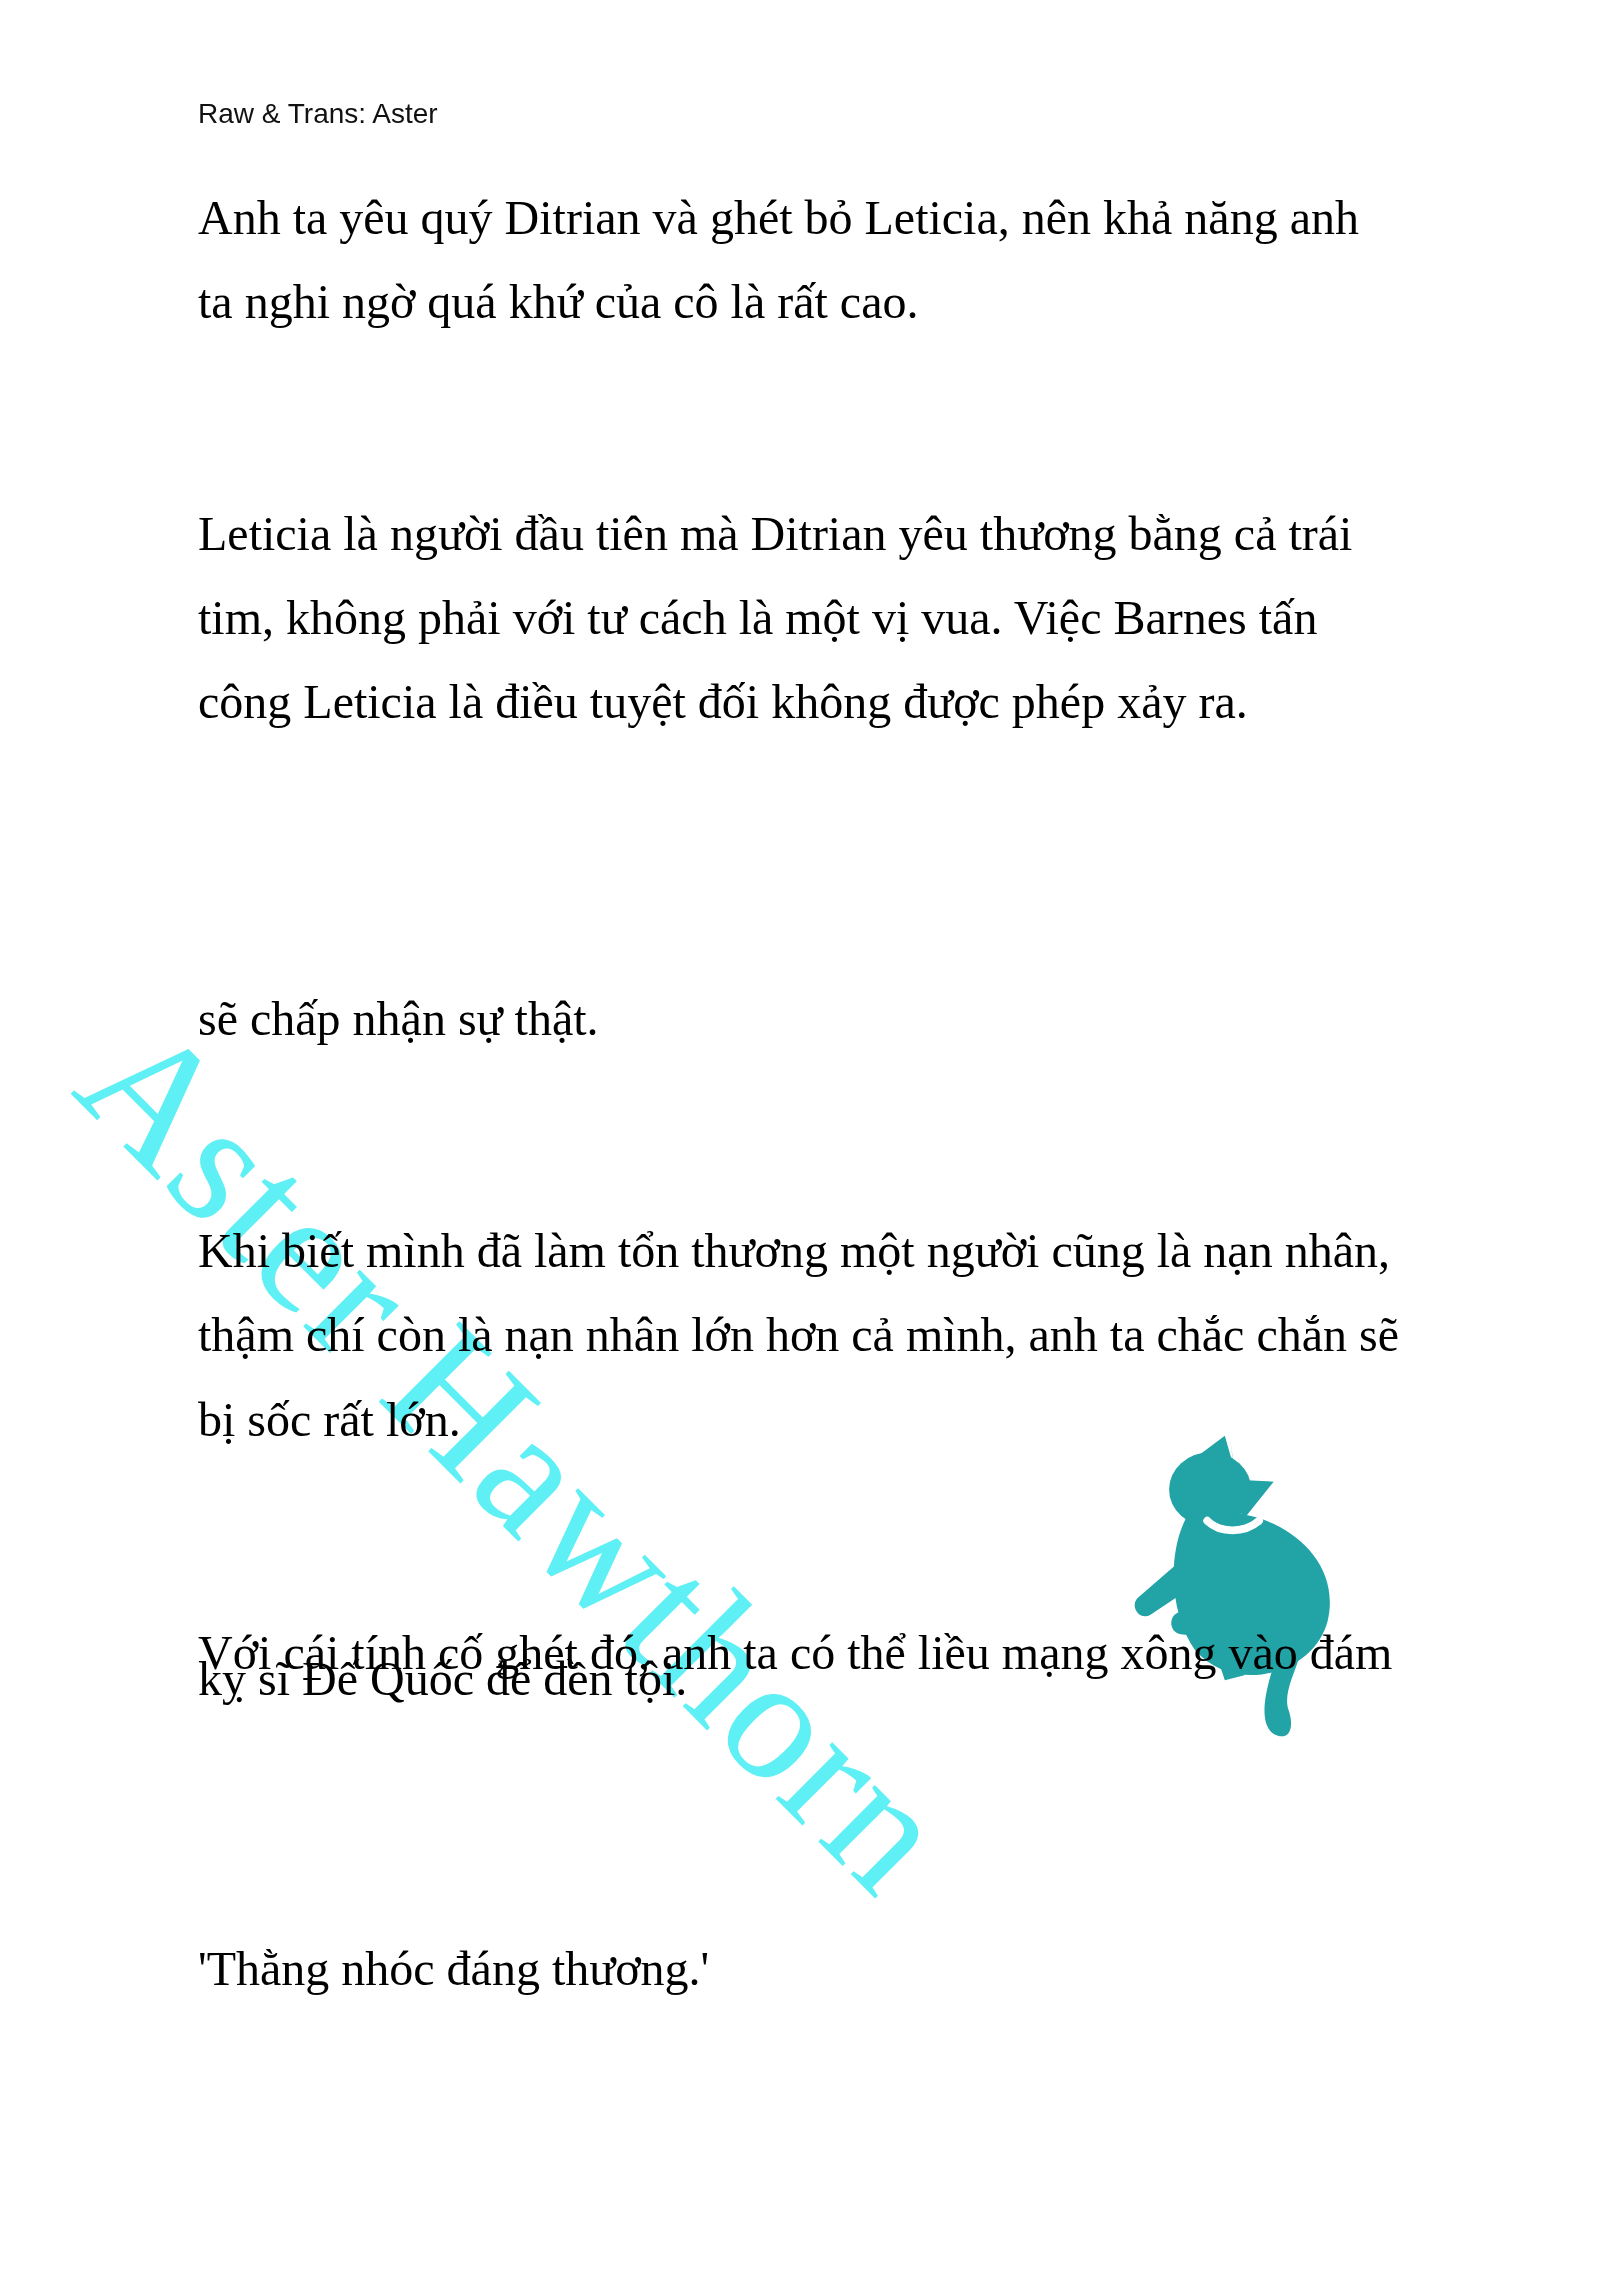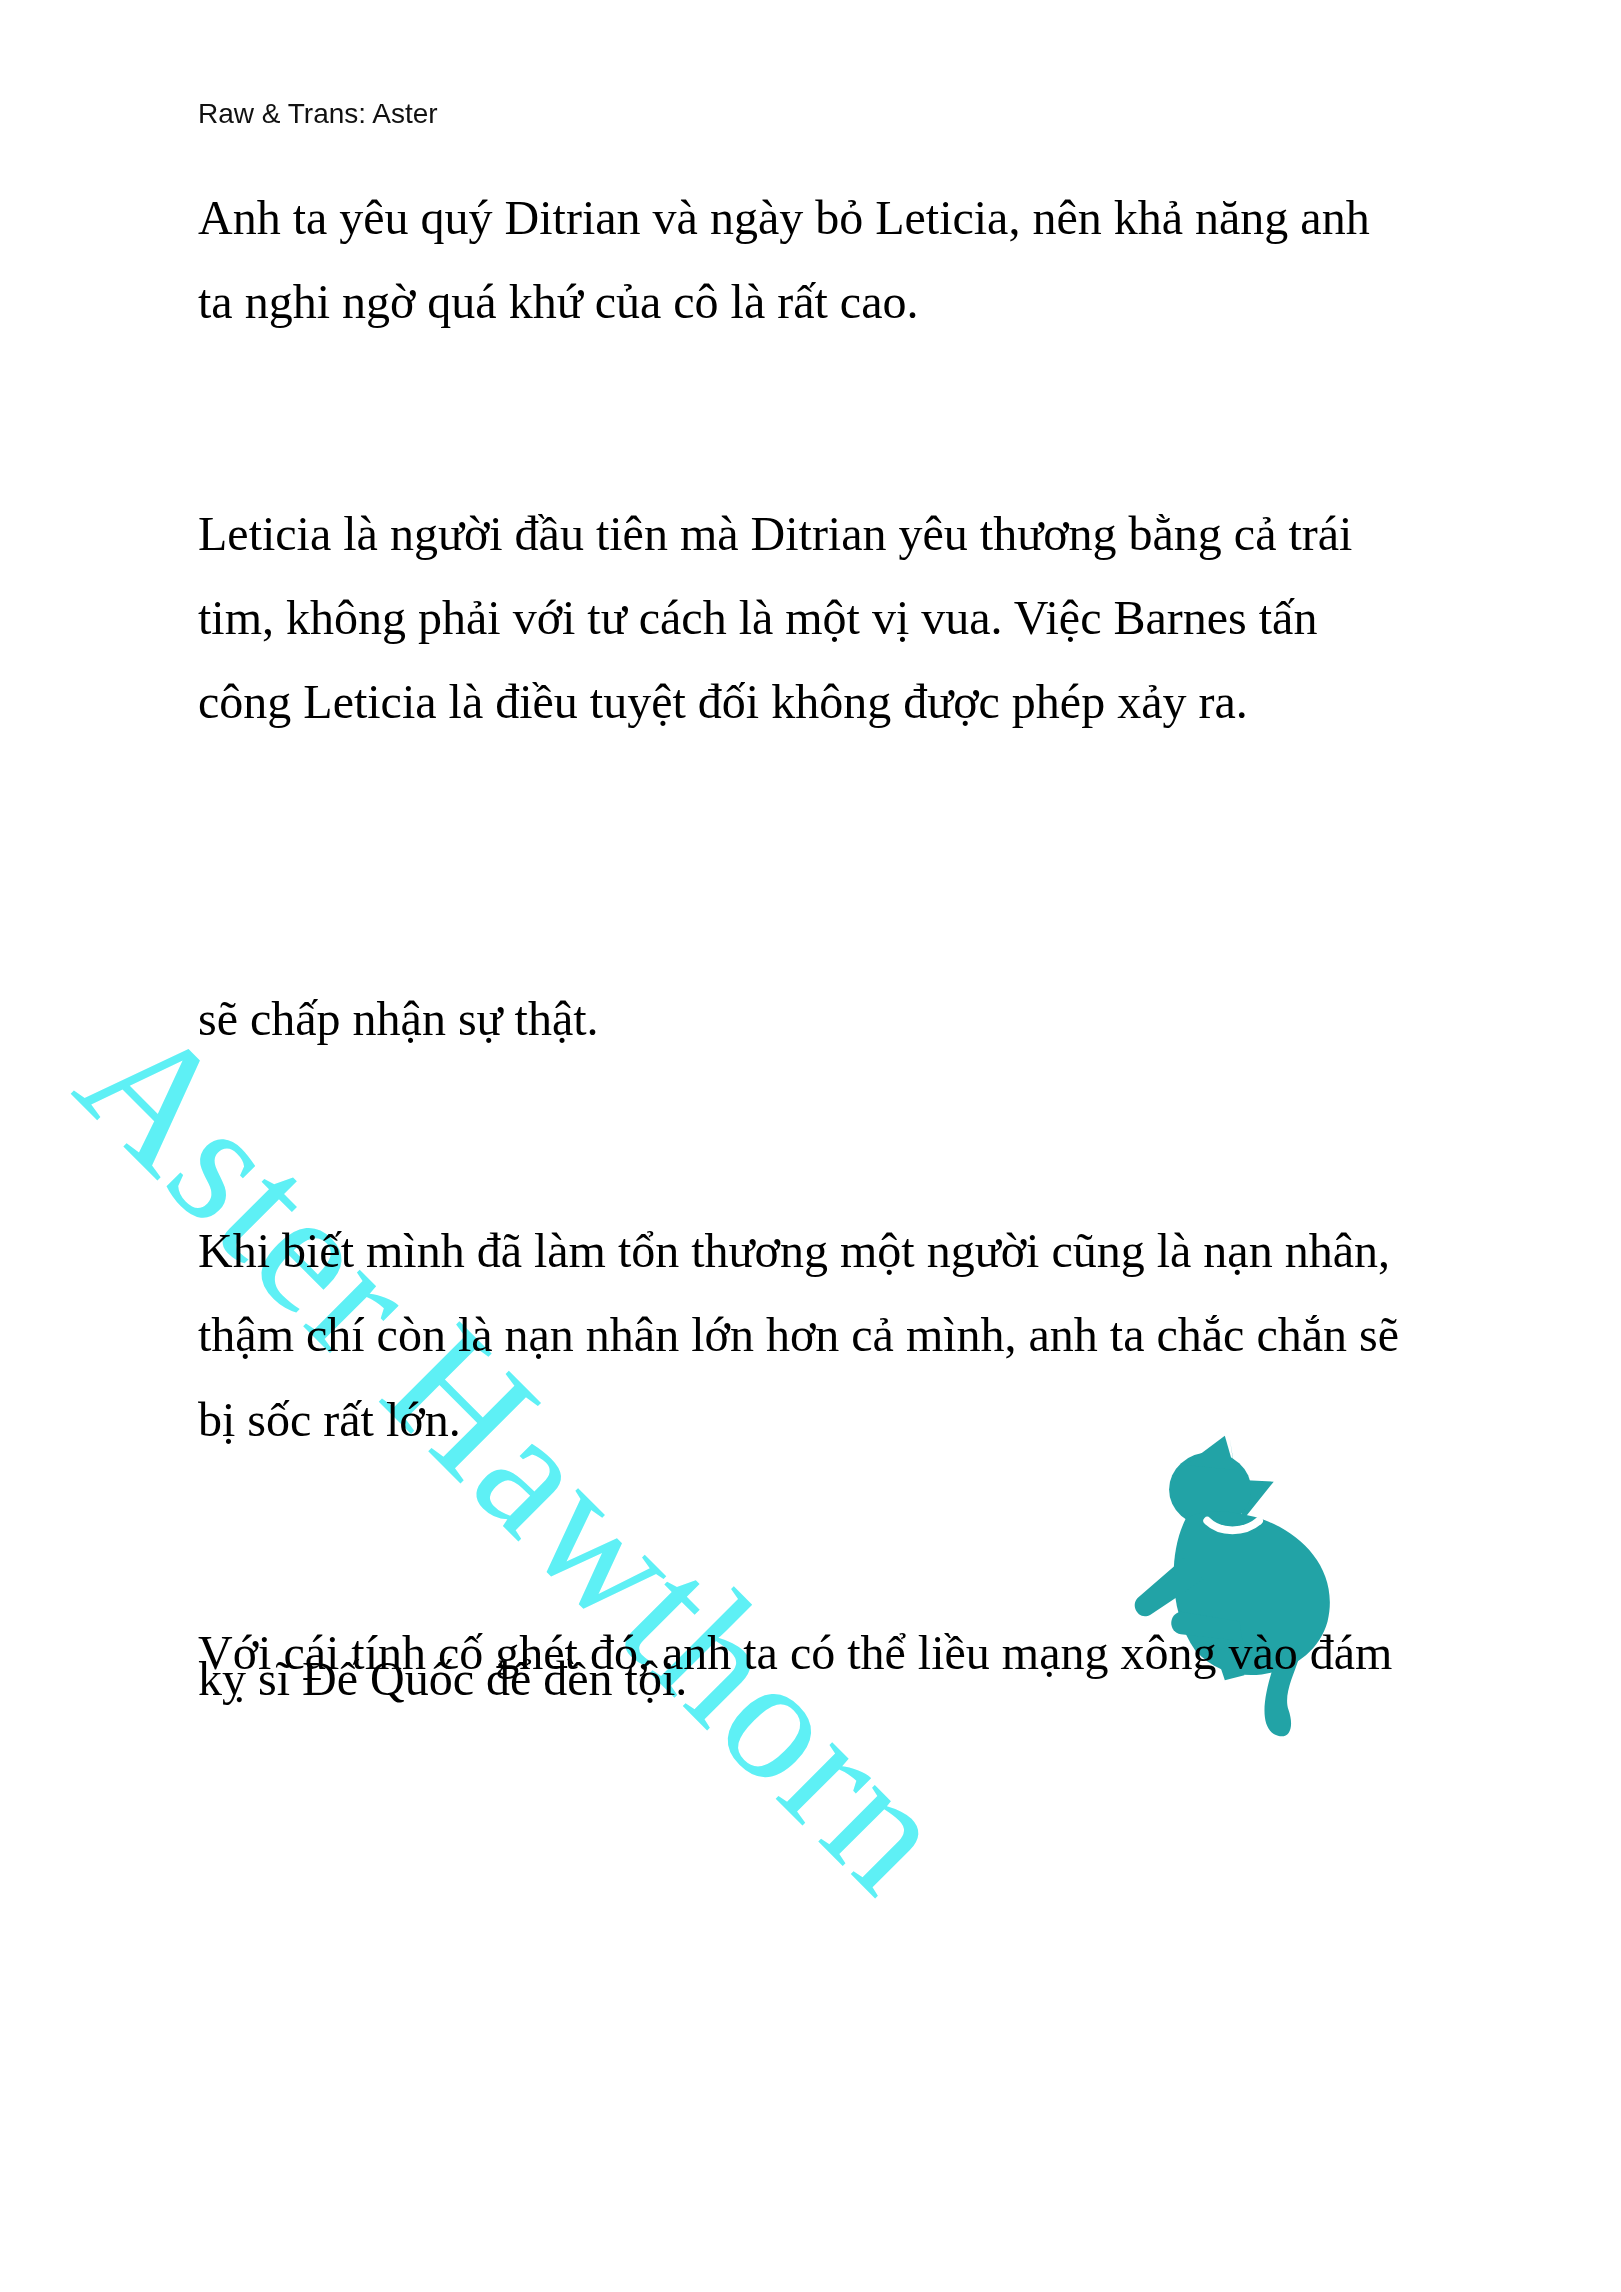--- a/index.html
+++ b/index.html
@@ -86,31 +86,32 @@
       <path d="M 55 205 L 115 215 L 118 235 L 55 228 C 42 226 42 207 55 205 Z"></path>
 
       <path d="M 90 245 L 100 275 L 120 270 L 110 240 Z"></path>
 
       <path d="M 150 260 C 140 290 135 320 150 330 C 165 338 172 325 165 305 C 160 290 170 270 175 255 Z"></path>
     </g>
 
     <path d="M 82 112 C 95 125 120 125 135 112" stroke="#ffffff" stroke-width="8" fill="none" stroke-linecap="round"></path>
   </svg>
 
-  <div class="line" style="top:194px">Anh ta yêu quý Ditrian và ngày bỏ Leticia, nên khả năng anh</div>
+  <div class="line" style="top:194px">Anh ta yêu quý Ditrian và ghét bỏ Leticia, nên khả năng anh</div>
   <div class="line" style="top:278px">ta nghi ngờ quá khứ của cô là rất cao.</div>
 
   <div class="line" style="top:510px">Leticia là người đầu tiên mà Ditrian yêu thương bằng cả trái</div>
   <div class="line" style="top:594px">tim, không phải với tư cách là một vị vua. Việc Barnes tấn</div>
   <div class="line" style="top:678px">công Leticia là điều tuyệt đối không được phép xảy ra.</div>
 
   <div class="line" style="top:995px">sẽ chấp nhận sự thật.</div>
 
   <div class="line" style="top:1227px">Khi biết mình đã làm tổn thương một người cũng là nạn nhân,</div>
   <div class="line" style="top:1311px">thậm chí còn là nạn nhân lớn hơn cả mình, anh ta chắc chắn sẽ</div>
   <div class="line" style="top:1396px">bị sốc rất lớn.</div>
 
   <div class="line" style="top:1629px">Với cái tính cố ghét đó, anh ta có thể liều mạng xông vào đám</div>
   <div class="line" style="top:1655px">kỵ sĩ Đế Quốc để đền tội.</div>
 
+  <div class="line" style="top:1945px">'Thằng nhóc đáng thương.'</div>
 
 </div>
 
 
 </body></html>

